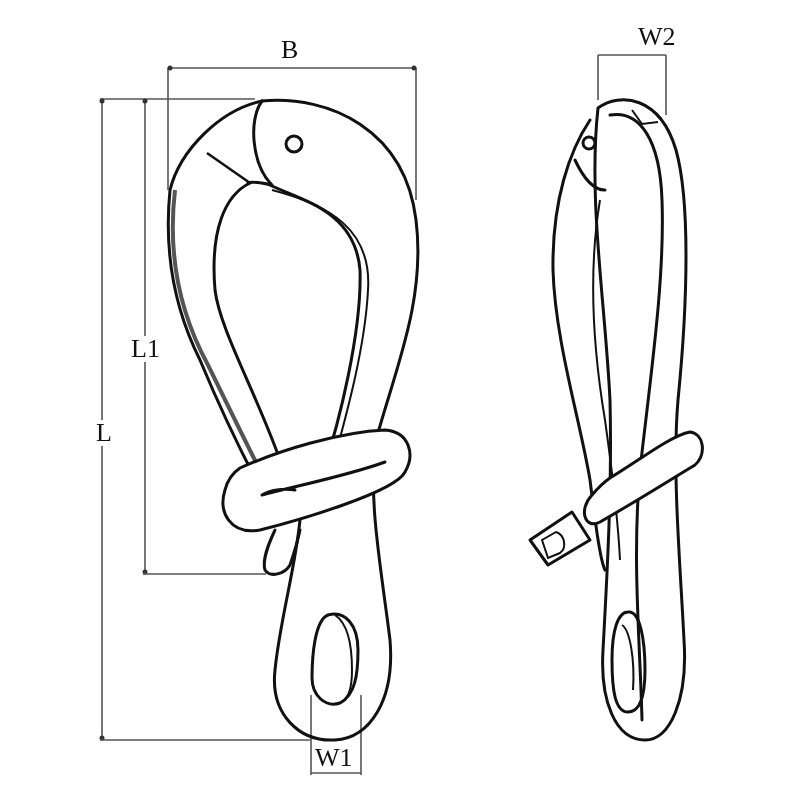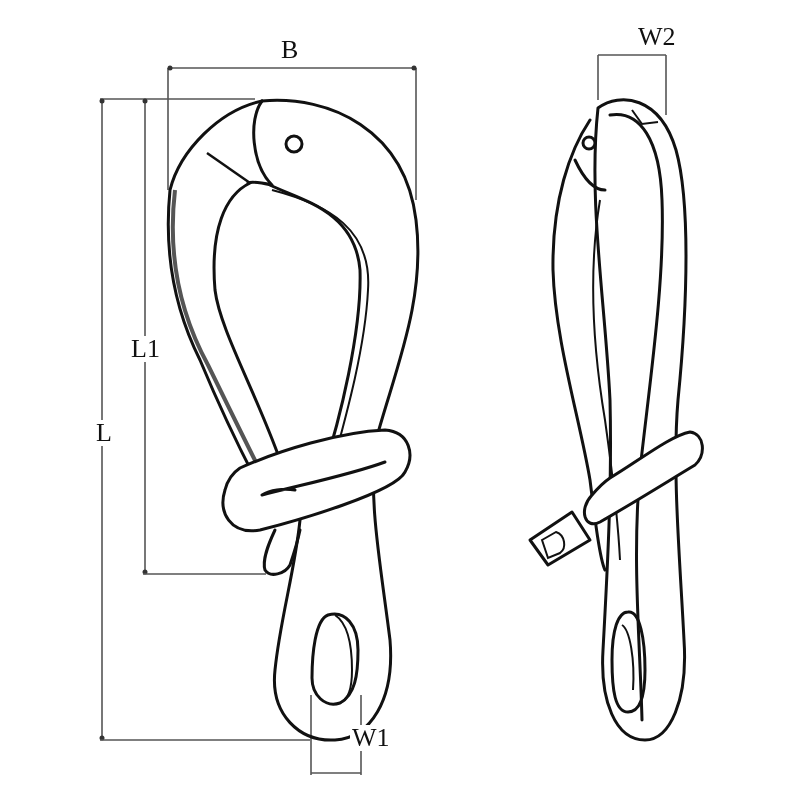--- a/index.html
+++ b/index.html
@@ -128,13 +128,13 @@
 
     <path class="stroke" d="M 628 612 C 640 610, 645 640, 645 670 C 645 700, 638 712, 628 712 C 615 712, 612 690, 612 660 C 612 630, 618 612, 628 612 Z"></path>
     <path class="thin" d="M 622 625 C 630 630, 635 660, 633 690"></path>
   </g>
 </svg>
 
 <div class="lbl" style="left:279px;top:37px;">B</div>
 <div class="lbl" style="left:636px;top:24px;">W2</div>
 <div class="lbl" style="left:129px;top:336px;text-align:center;">L1</div>
 <div class="lbl" style="left:94px;top:420px;">L</div>
-<div class="lbl" style="left:313px;top:725px;margin-left:37px;">W1</div>
+<div class="lbl" style="left:313px;top:745px;">W1</div>
 
 </body></html>

